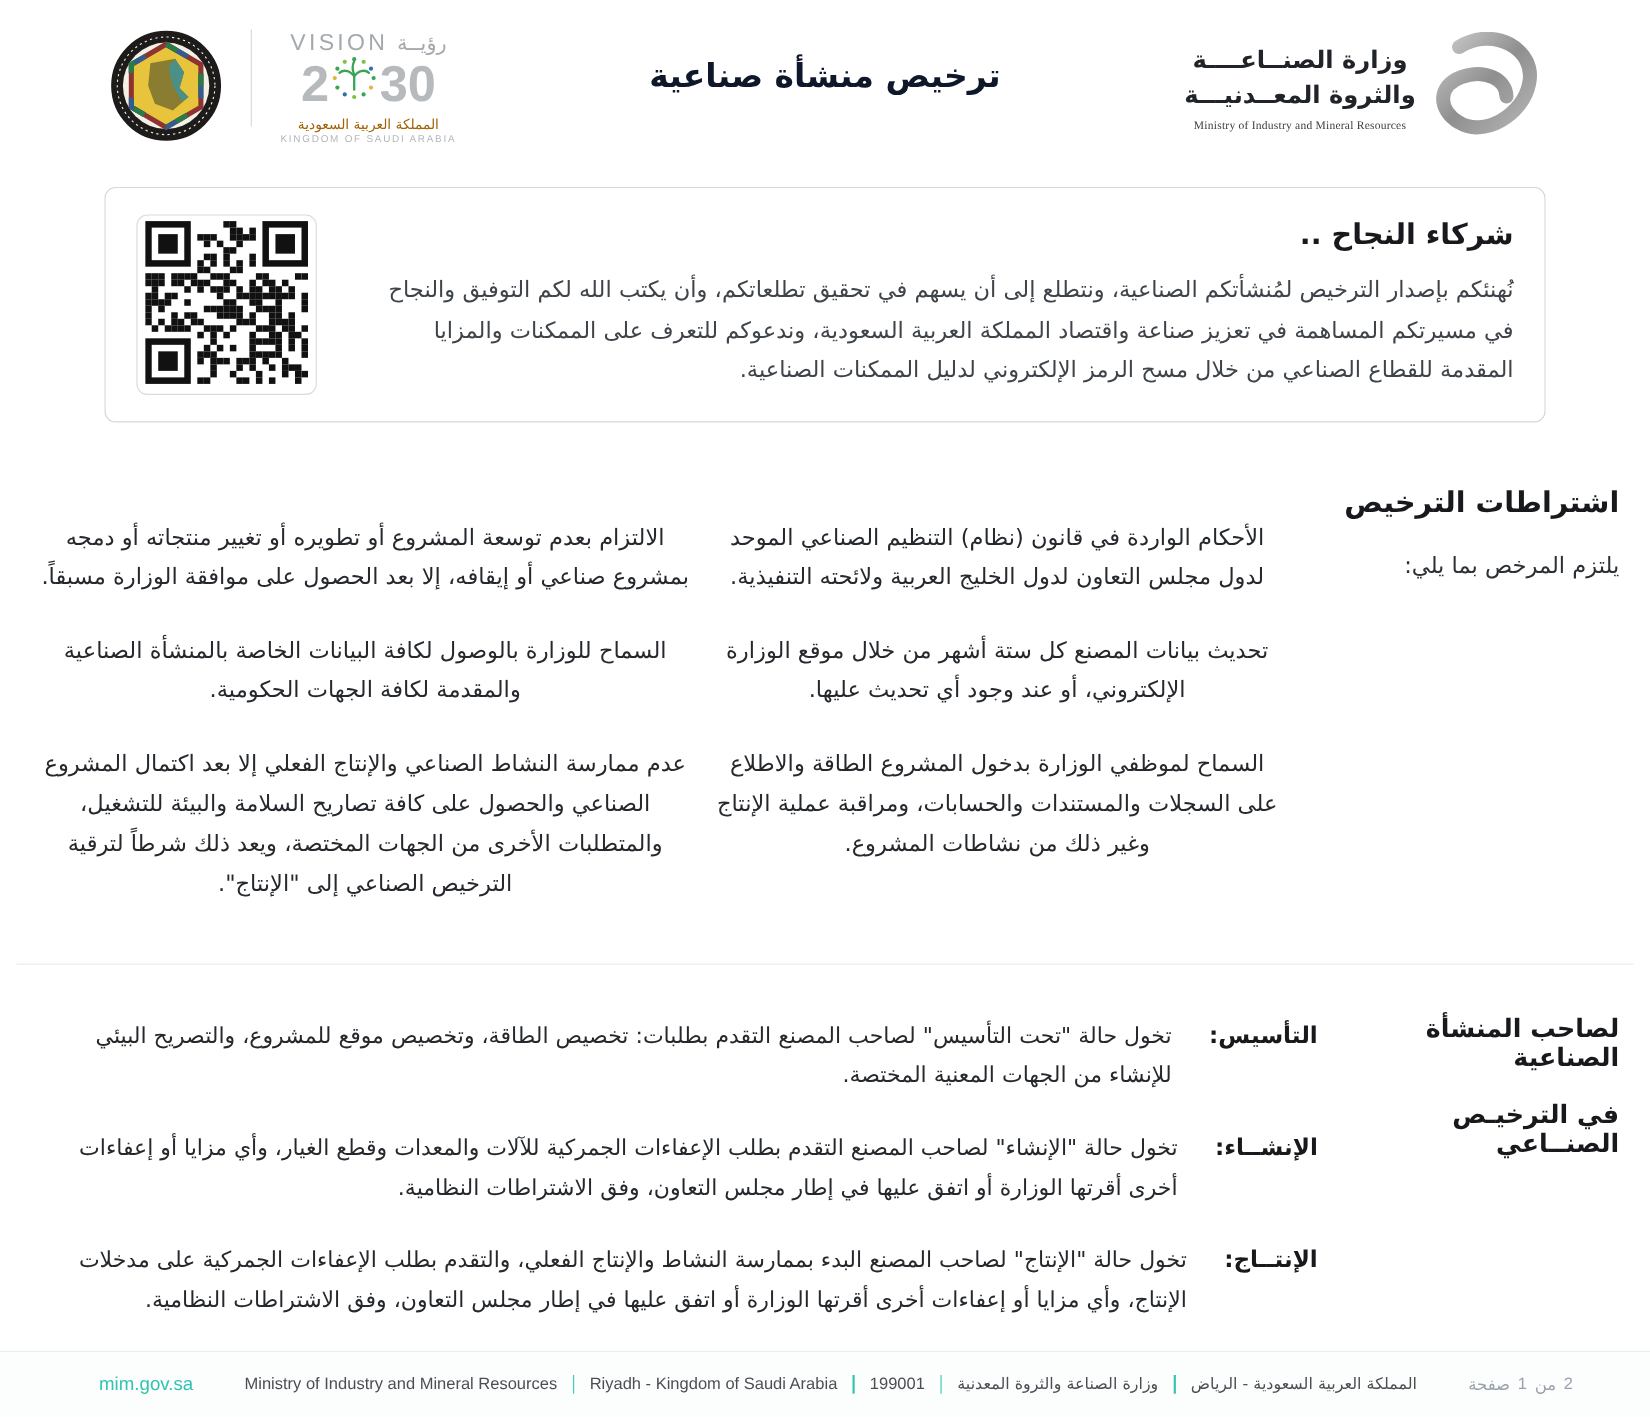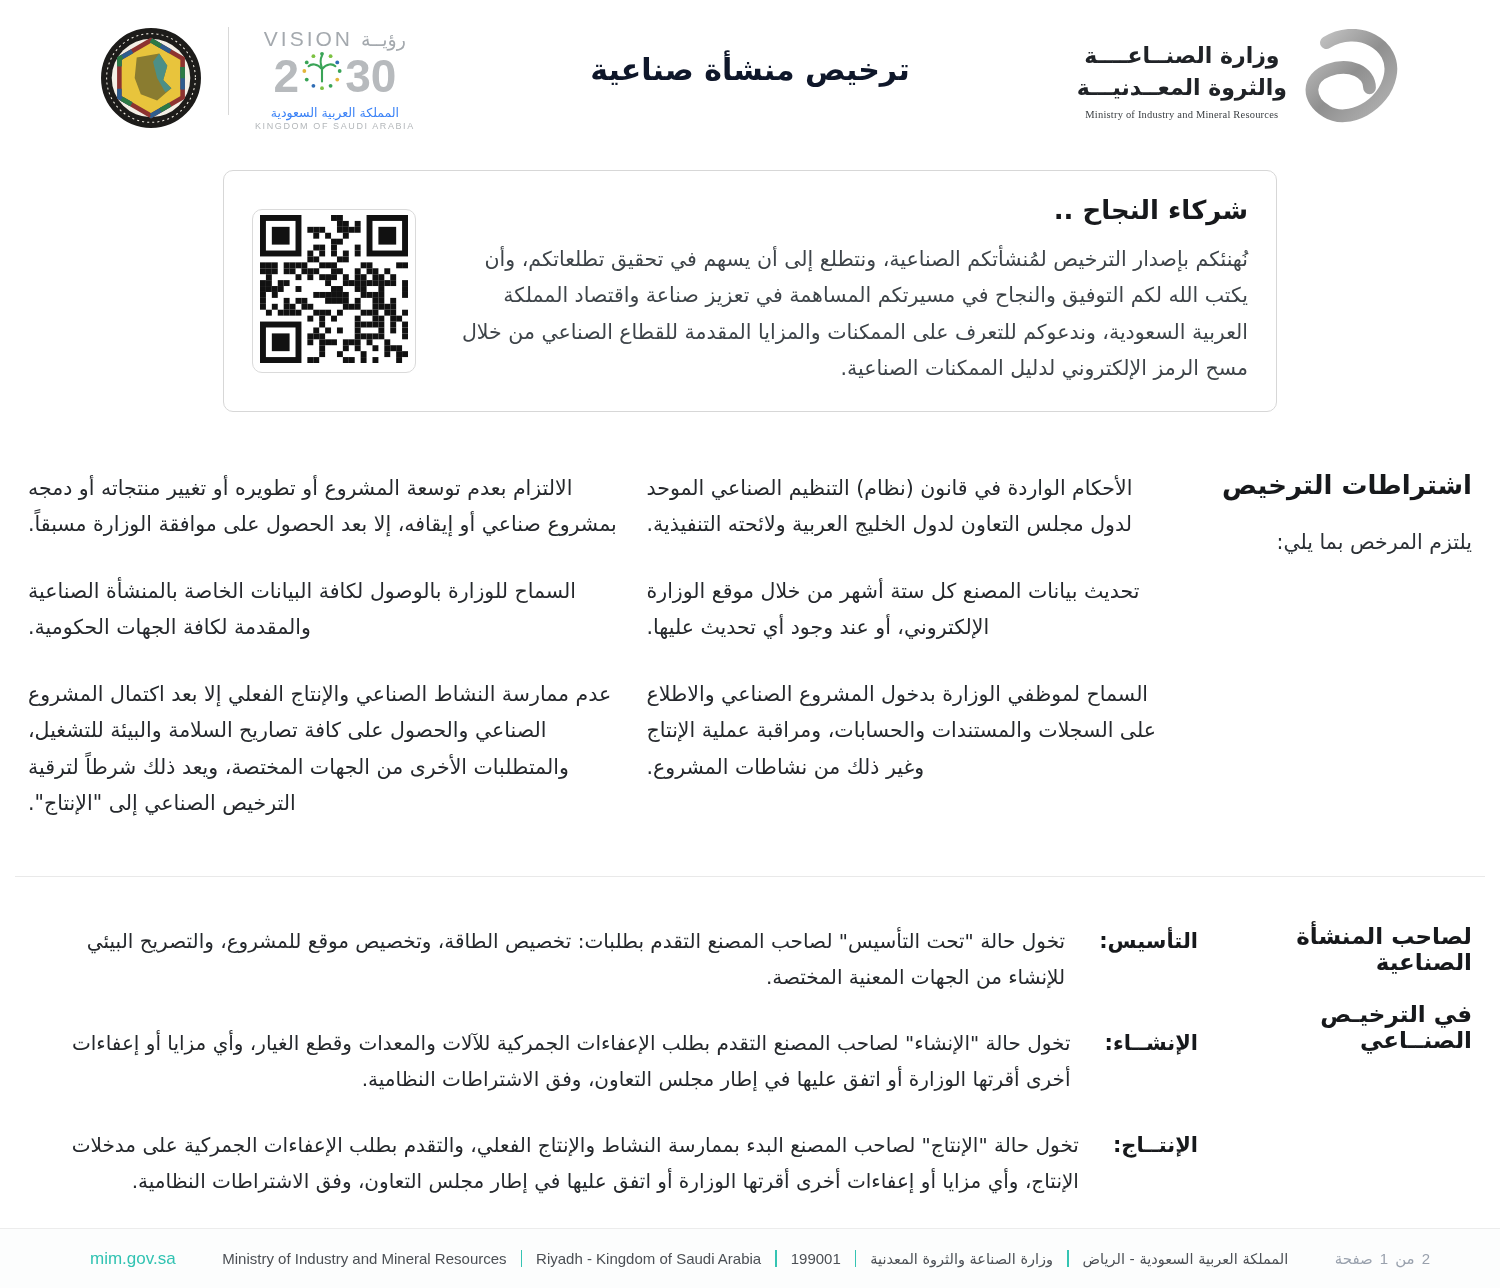--- a/index.html
+++ b/index.html
@@ -15,52 +15,52 @@
 
   
   .header { display: flex; align-items: center; padding: 20px 95px 0 100px; height: 140px; position: relative; }
   .hdr-left { display: flex; align-items: flex-start; }
   .hdr-divider { width: 1px; height: 88px; background: #d8d8d8; margin: 0 26px; }
   .vision { display: flex; flex-direction: column; align-items: center; line-height: 1.1; }
   .vision-row1 { display: flex; align-items: baseline; gap: 8px; color: #a4a9ae; }
   .vision-word-en { font-size: 21px; letter-spacing: 3px; font-family: "Liberation Sans", sans-serif; }
   .vision-word-ar { font-size: 19px; }
   .vision-row2 { display: flex; align-items: center; gap: 2px; color: #b7babd; font-weight: bold; font-size: 46px; font-family: "Liberation Sans", sans-serif; }
-  .vision-country-ar { font-size: 12.5px; color: #3b82f6; margin-top: 4px; }
+  .vision-country-ar { font-size: 12.5px; color: #a16207; margin-top: 4px; }
   .vision-country-en { font-size: 9px; letter-spacing: 1.6px; color: #b3b7ba; margin-top: 3px; font-family: "Liberation Sans", sans-serif; }
   .doc-title {
     position: absolute; left: 50%; top: 52px; transform: translateX(-50%);
     font-size: 30px; font-weight: bold; color: #0f172a; white-space: nowrap;
   }
   .hdr-right { margin-left: auto; display: flex; align-items: center; }
   .ministry-wordmark { text-align: center; direction: rtl; }
   .ministry-ar { font-size: 22px; font-weight: bold; color: #202327; line-height: 1.45; white-space: nowrap; }
   .ministry-en { font-size: 10.5px; color: #3c4044; margin-top: 5px; letter-spacing: 0.2px; font-family: "Liberation Serif", serif; }
 
   
   .partners-box {
-    width: 1054px; margin: 30px auto 0;
+    width: 1310px; margin: 30px auto 0;
     border: 1.5px solid #d7d7d7; border-radius: 10px;
     padding: 24px 28px; display: flex; gap: 40px; align-items: center;
   }
   .partners-text { flex: 1; text-align: right; }
   .partners-heading { font-size: 26px; font-weight: bold; color: #17191c; margin-bottom: 16px; }
   .partners-body { font-size: 20.5px; line-height: 1.78; color: #3e4449; max-width: 1062px; margin-right: 0; margin-left: auto; }
   .qr-frame {
     width: 164px; height: 164px; flex: 0 0 164px;
     border: 1.5px solid #dadada; border-radius: 10px;
     display: flex; align-items: center; justify-content: center; background: #fff;
   }
 
   
   .requirements { display: flex; justify-content: space-between; padding: 0 28px; margin-top: 58px; }
   .req-head { width: 295px; text-align: right; }
   .req-title { font-size: 26px; font-weight: bold; color: #17191c; }
   .req-sub { font-size: 20.5px; color: #2b3035; margin-top: 30px; }
-  .req-col { text-align: left; }
+  .req-col { text-align: center; margin-top: 28px; }
   .req-col-1 { width: 520px; }
   .req-col-2 { width: 608px; }
   .req-col p { font-size: 20.5px; line-height: 1.78; color: #25282c; margin-bottom: 30px; }
 
   .section-divider { border: none; border-top: 1px solid #e9e9e9; margin: 24px 15px 0; }
 
   
   .states { display: flex; gap: 42px; padding: 46px 28px 0; }
   .states-head { width: 232px; text-align: right; flex: 0 0 232px; }
   .states-head div { font-size: 23px; font-weight: bold; color: #17191c; }
@@ -406,21 +406,21 @@
 </div>
 
 <div class="requirements" dir="rtl">
   <div class="req-head">
     <div class="req-title">اشتراطات الترخيص</div>
     <div class="req-sub">يلتزم المرخص بما يلي:</div>
   </div>
   <div class="req-col req-col-1">
     <p>الأحكام الواردة في قانون (نظام) التنظيم الصناعي الموحد لدول مجلس التعاون لدول الخليج العربية ولائحته التنفيذية.</p>
     <p>تحديث بيانات المصنع كل ستة أشهر من خلال موقع الوزارة الإلكتروني، أو عند وجود أي تحديث عليها.</p>
-    <p>السماح لموظفي الوزارة بدخول المشروع الصناعي والاطلاع على السجلات والمستندات والحسابات، ومراقبة عملية الإنتاج وغير ذلك من نشاطات المشروع.</p>
+    <p>السماح لموظفي الوزارة بدخول المشروع الطاقة والاطلاع على السجلات والمستندات والحسابات، ومراقبة عملية الإنتاج وغير ذلك من نشاطات المشروع.</p>
   </div>
   <div class="req-col req-col-2">
     <p>الالتزام بعدم توسعة المشروع أو تطويره أو تغيير منتجاته أو دمجه بمشروع صناعي أو إيقافه، إلا بعد الحصول على موافقة الوزارة مسبقاً.</p>
     <p>السماح للوزارة بالوصول لكافة البيانات الخاصة بالمنشأة الصناعية والمقدمة لكافة الجهات الحكومية.</p>
     <p>عدم ممارسة النشاط الصناعي والإنتاج الفعلي إلا بعد اكتمال المشروع الصناعي والحصول على كافة تصاريح السلامة والبيئة للتشغيل، والمتطلبات الأخرى من الجهات المختصة، ويعد ذلك شرطاً لترقية الترخيص الصناعي إلى "الإنتاج".</p>
   </div>
 </div>
 
 <hr class="section-divider">
 

